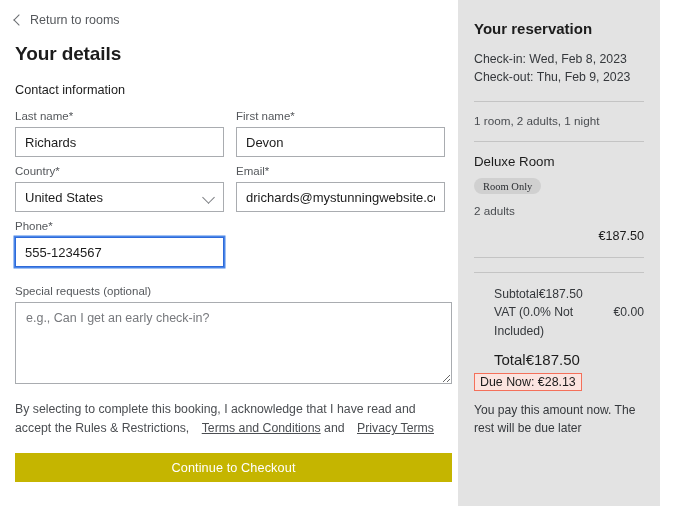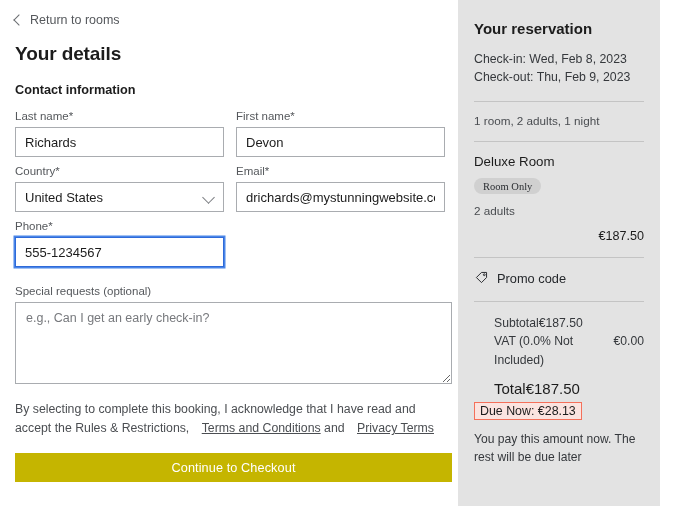--- a/index.html
+++ b/index.html
@@ -44,21 +44,21 @@
   .page-title {
     font-size: 19px;
     font-weight: 600;
     color: #1c1c1c;
     margin: 16px 0 0 3px;
     letter-spacing: -0.1px;
   }
 
   .section-title {
     font-size: 12.7px;
-    font-weight: 700;
+    font-weight: 400;
     color: #1c1c1c;
     margin: 18px 0 0 3px;
   }
 
   .field-grid {
     display: grid;
     grid-template-columns: 1fr 1fr;
     column-gap: 12px;
     margin-top: 13px;
     padding-left: 3px;
@@ -315,29 +315,20 @@
 
     <div>
       <div class="room-name">Deluxe Room</div>
       <div class="badge">Room Only</div>
       <div class="room-guests">2 adults</div>
       <div class="room-price">€187.50</div>
     </div>
 
     <div class="hr"></div>
 
-    <div class="promo">
-      <span>
-        <svg width="14" height="14" viewBox="0 0 16 16" fill="none" aria-hidden="true">
-          <path d="M1.6 8.6 7.4 2.8h5.8v5.8L7.4 14.4z" stroke="#25282c" stroke-width="1.1" stroke-linejoin="round"></path>
-          <circle cx="10.6" cy="5.4" r="1.05" stroke="#25282c" stroke-width="1.05"></circle>
-        </svg>
-      </span>
-      <span>Promo code</span>
-    </div>
 
     <div class="hr"></div>
 
     <div class="row">
       <span>Subtotal</span>
       <span>€187.50</span>
     </div>
 
     <div class="row">
       <span>VAT (0.0% Not Included)</span>

